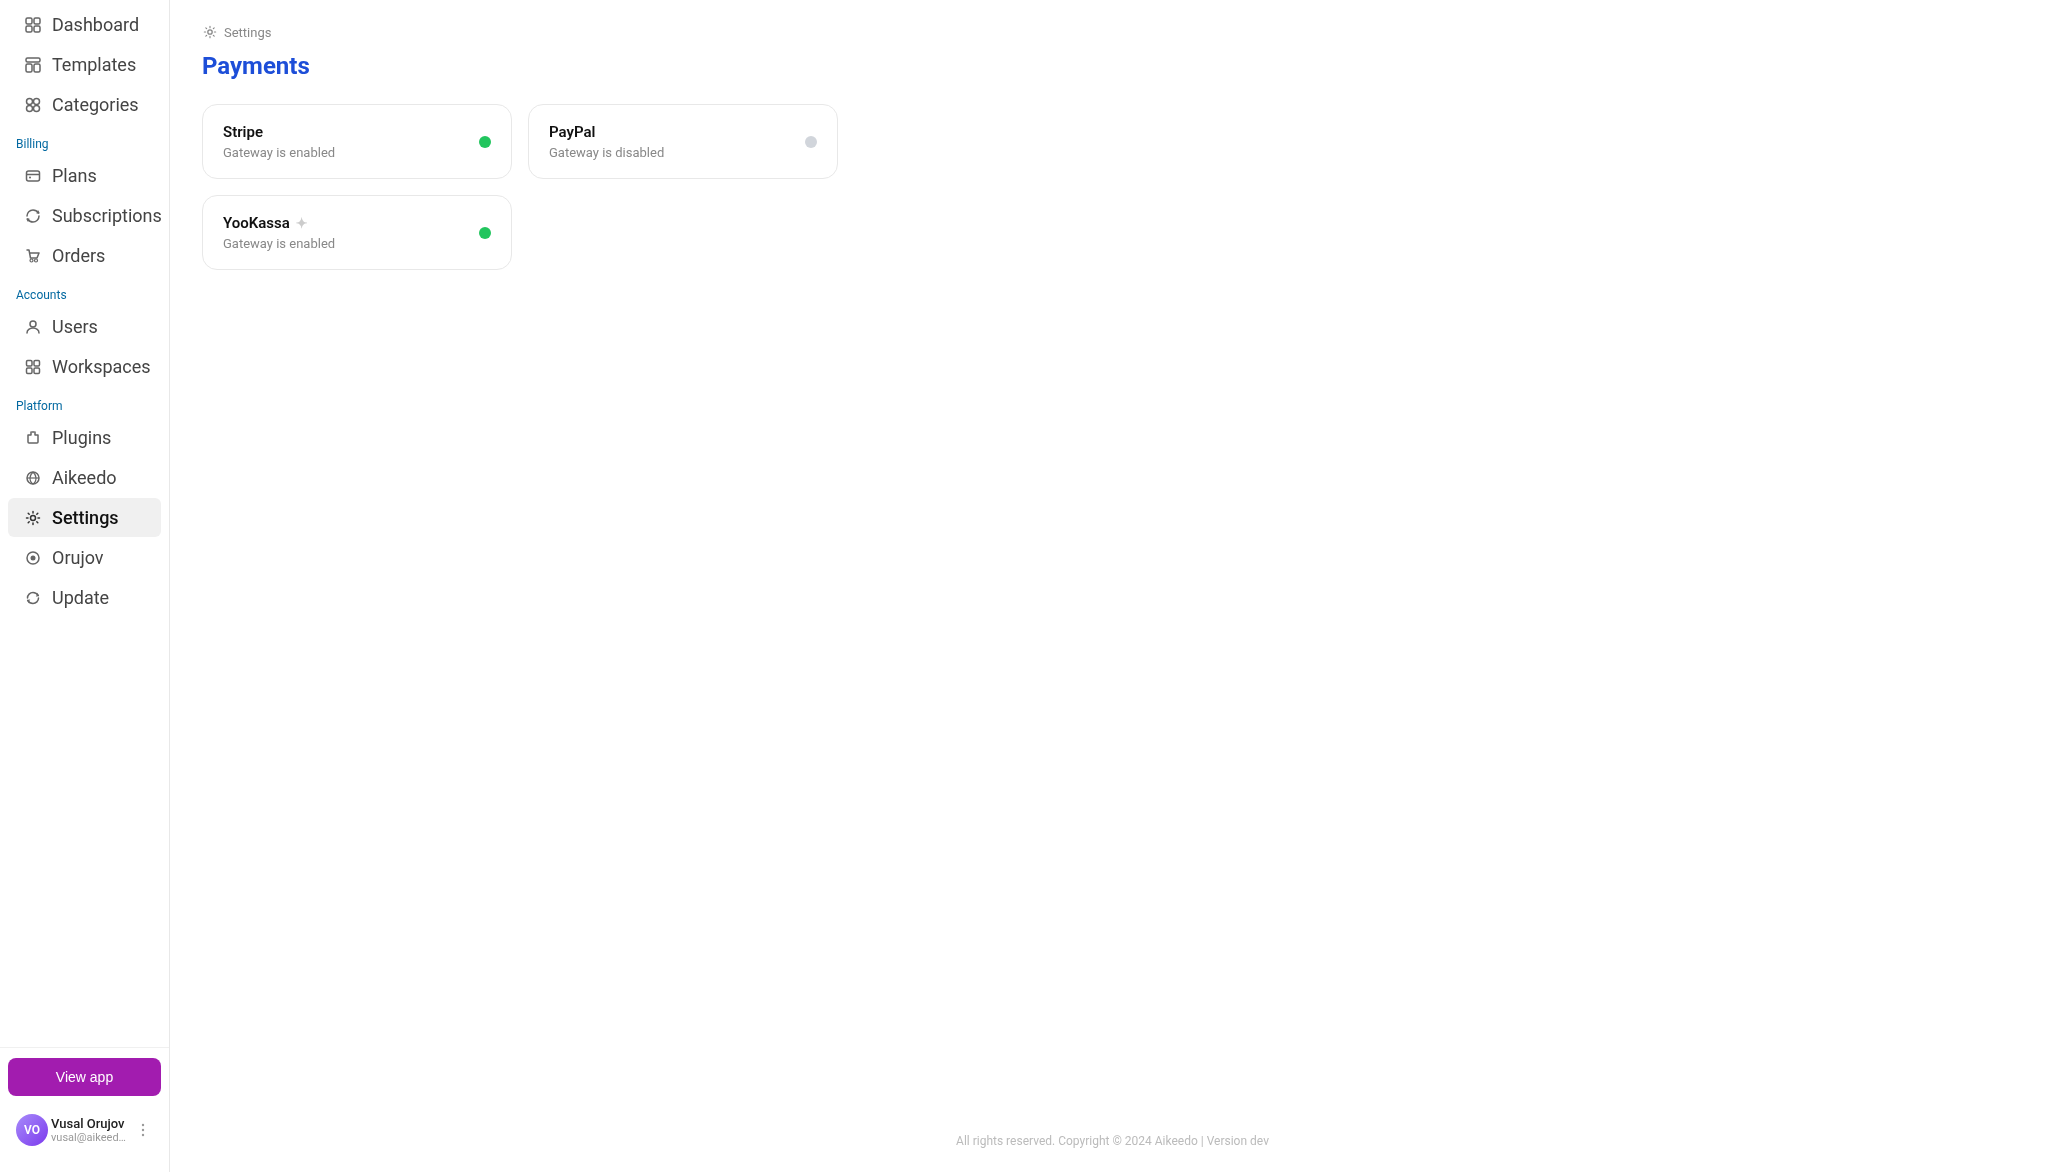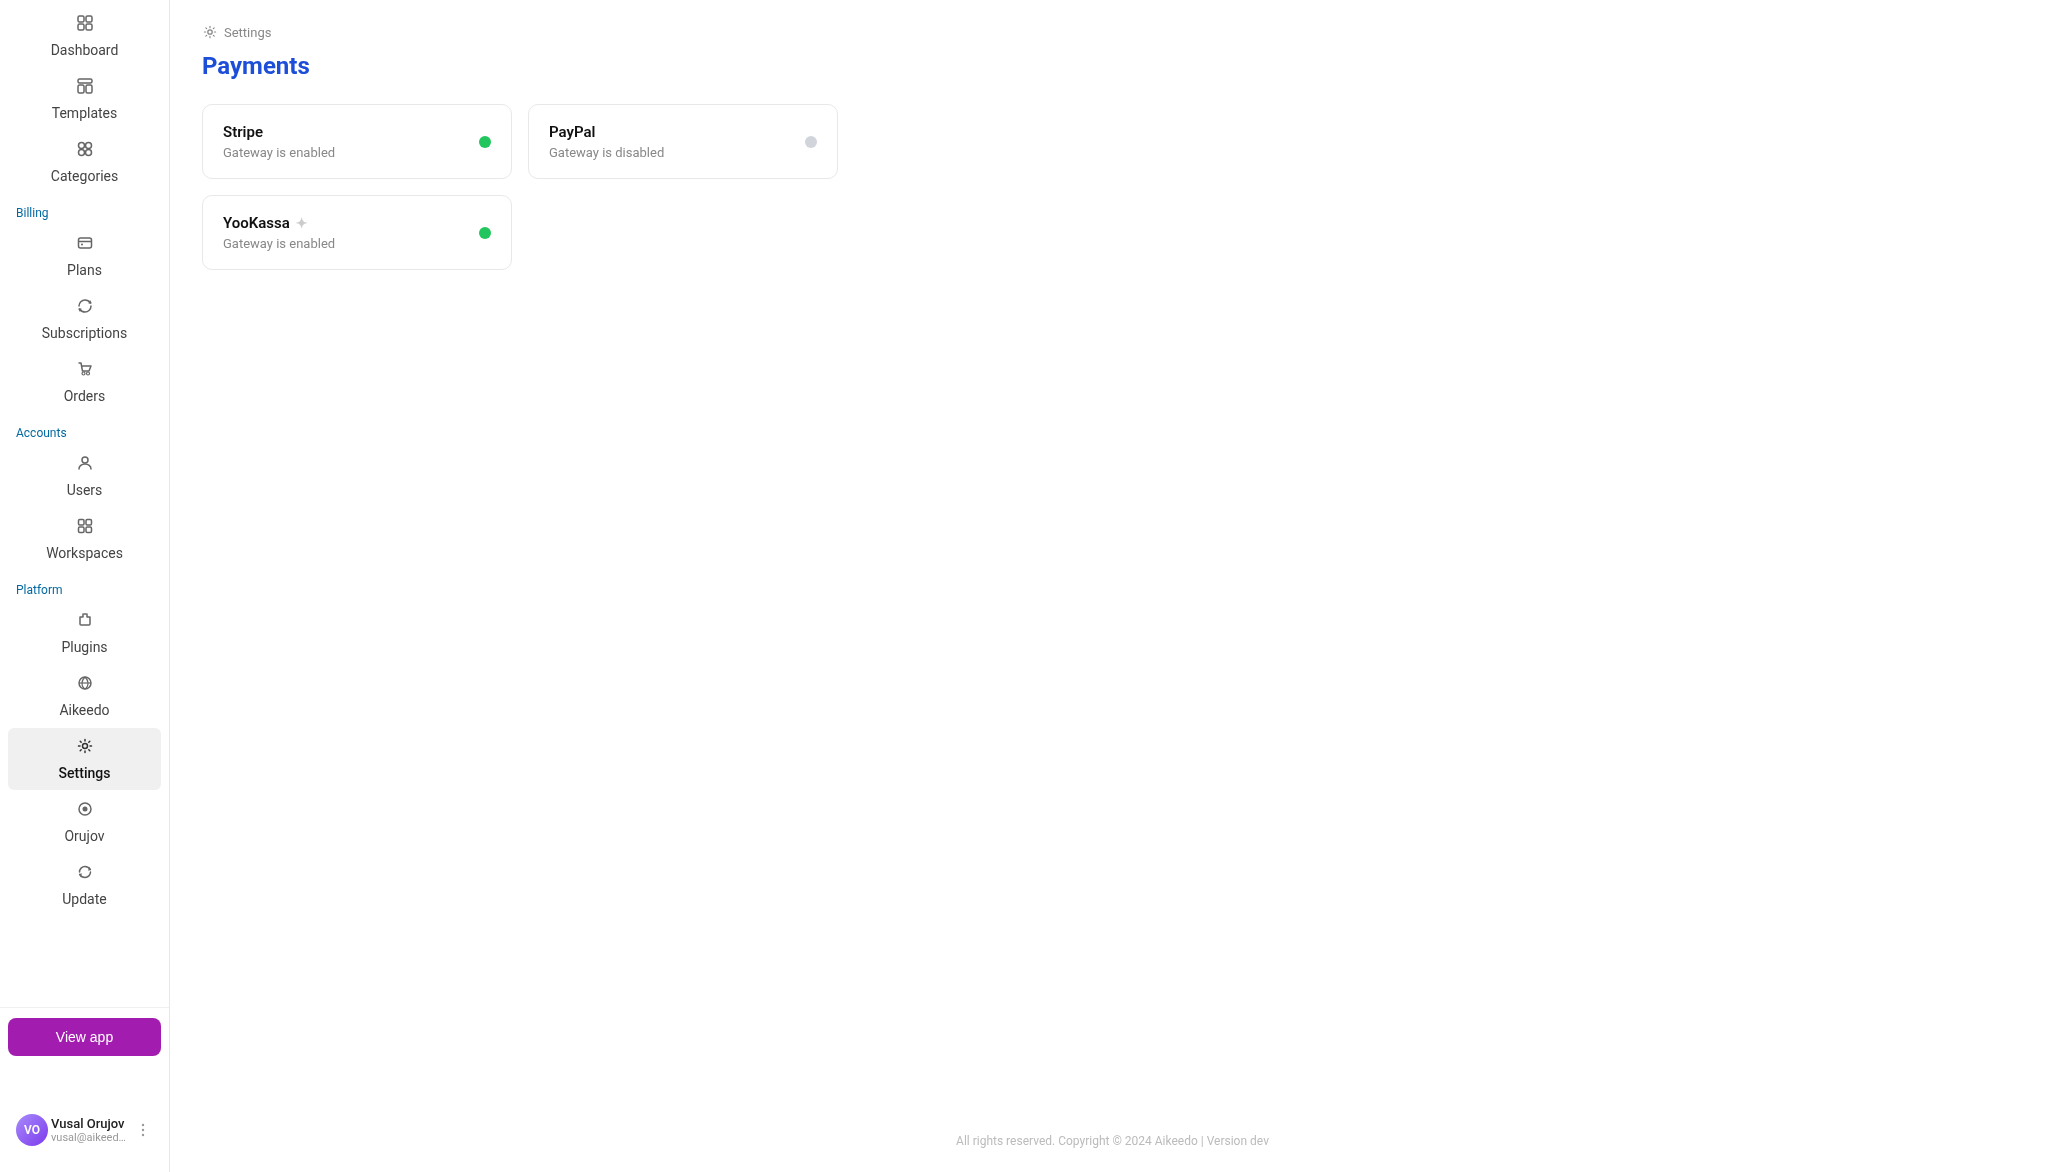--- a/index.html
+++ b/index.html
@@ -60,23 +60,22 @@
 
     .nav-item {
       display: flex;
       align-items: center;
       gap: 10px;
       padding: 9px 16px;
       cursor: pointer;
       border-radius: 6px;
       margin: 1px 8px;
       color: #444;
-      font-size: 14px;
+      font-size: 18px;
       transition: background 0.15s;
-      flex-direction: column;
     }
 
     .nav-item.active {
       background: #f0f0f0;
       color: #111;
       font-weight: 500;
     }
 
     .nav-icon {
       width: 18px;
@@ -114,21 +113,20 @@
       cursor: pointer;
       margin-bottom: 12px;
       text-align: center;
     }
 
     .user-row {
       display: flex;
       align-items: center;
       gap: 3px;
       padding: 6px 8px;
-      margin-top: 40px;
     }
 
     .user-avatar {
       width: 32px;
       height: 32px;
       border-radius: 50%;
       background: linear-gradient(135deg, #a78bfa, #7c3aed);
       display: flex;
       align-items: center;
       justify-content: center;
@@ -202,21 +200,21 @@
     .payments-grid {
       display: grid;
       grid-template-columns: 1fr 1fr;
       gap: 16px;
       padding: 0 32px;
       max-width: 700px;
     }
 
     .payment-card {
       border: 1px solid #e8e8e8;
-      border-radius: 10px;
+      border-radius: 15px;
       padding: 18px 20px;
       display: flex;
       align-items: center;
       justify-content: space-between;
       cursor: pointer;
       transition: border-color 0.15s, box-shadow 0.15s;
     }
 
     .payment-card-info {
       display: flex;

